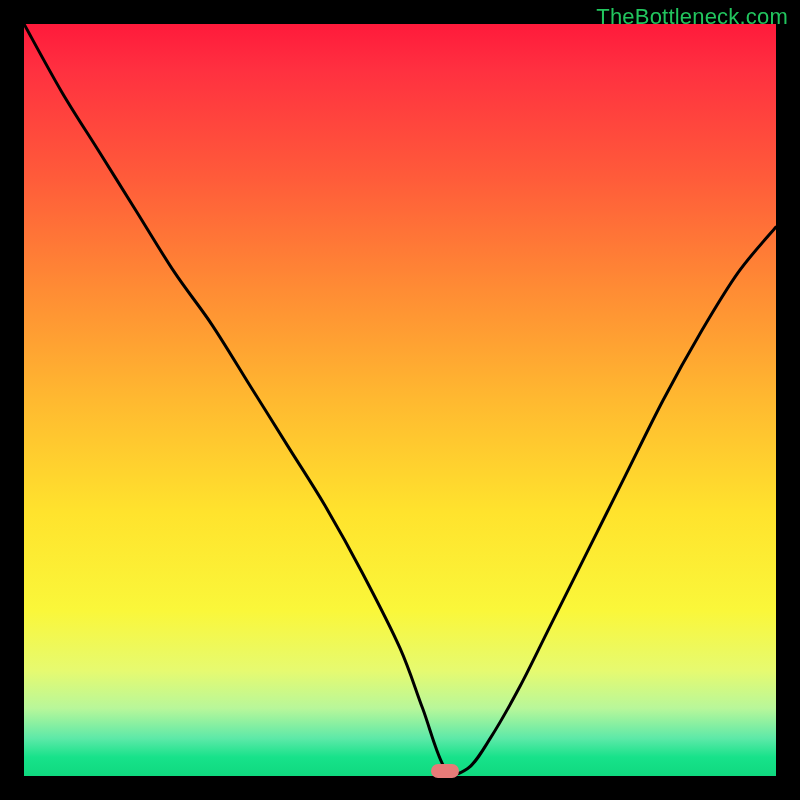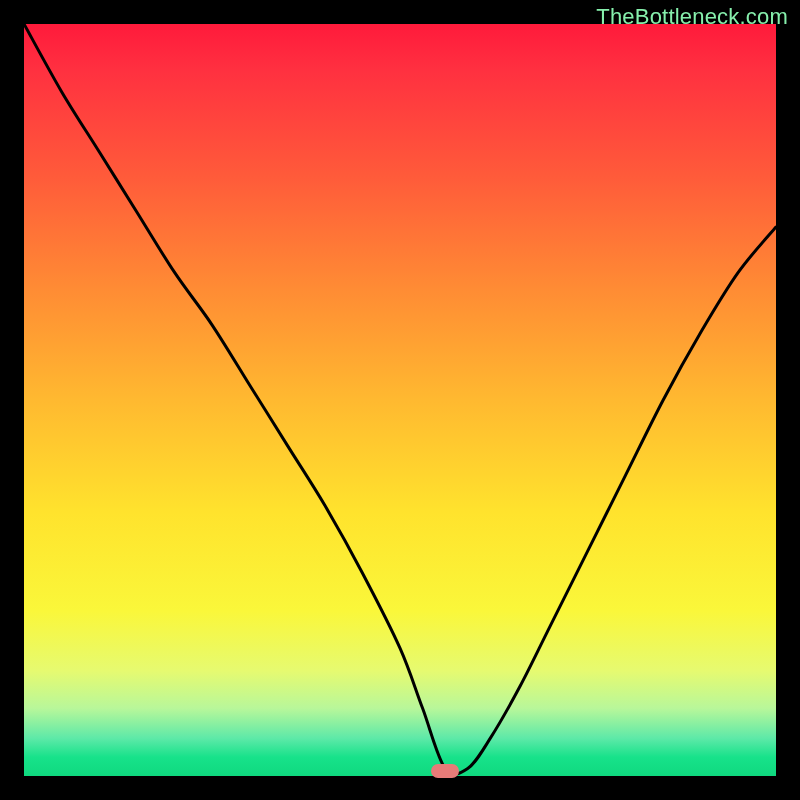--- a/index.html
+++ b/index.html
@@ -14,21 +14,21 @@
   .outer {
     position: relative;
     width: 800px;
     height: 800px;
     background: #000;
   }
   .watermark {
     position: absolute;
     top: 4px;
     right: 12px;
-    color: #86efac;
+    color: #22c55e;
     font-size: 22px;
     font-weight: 500;
     letter-spacing: 0.2px;
     z-index: 5;
   }
   .plot {
     position: absolute;
     left: 24px;
     top: 24px;
     width: 752px;

